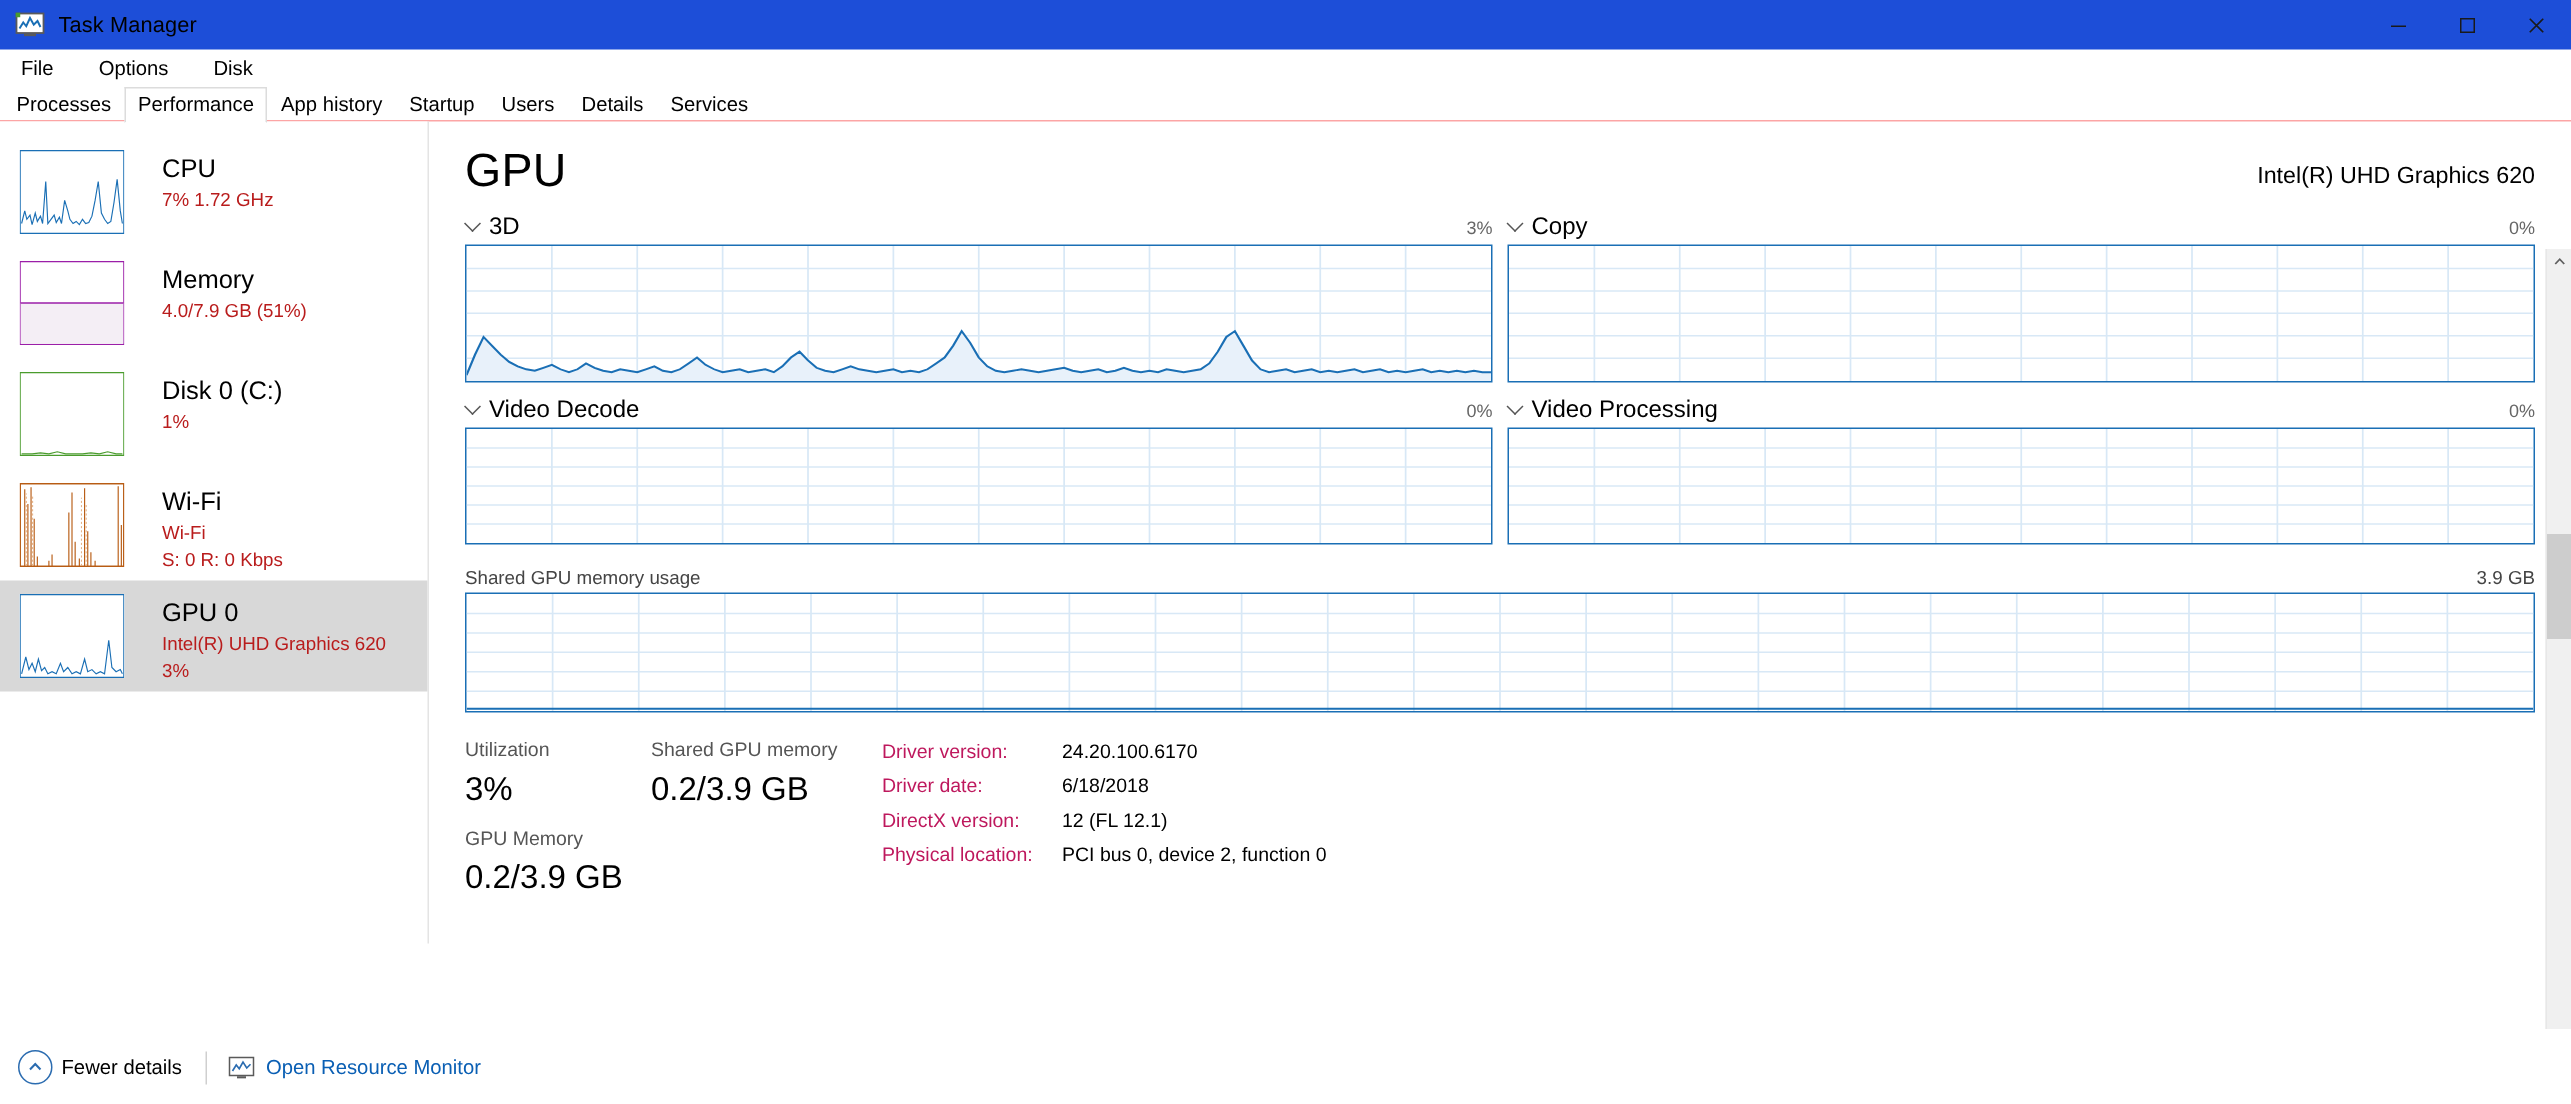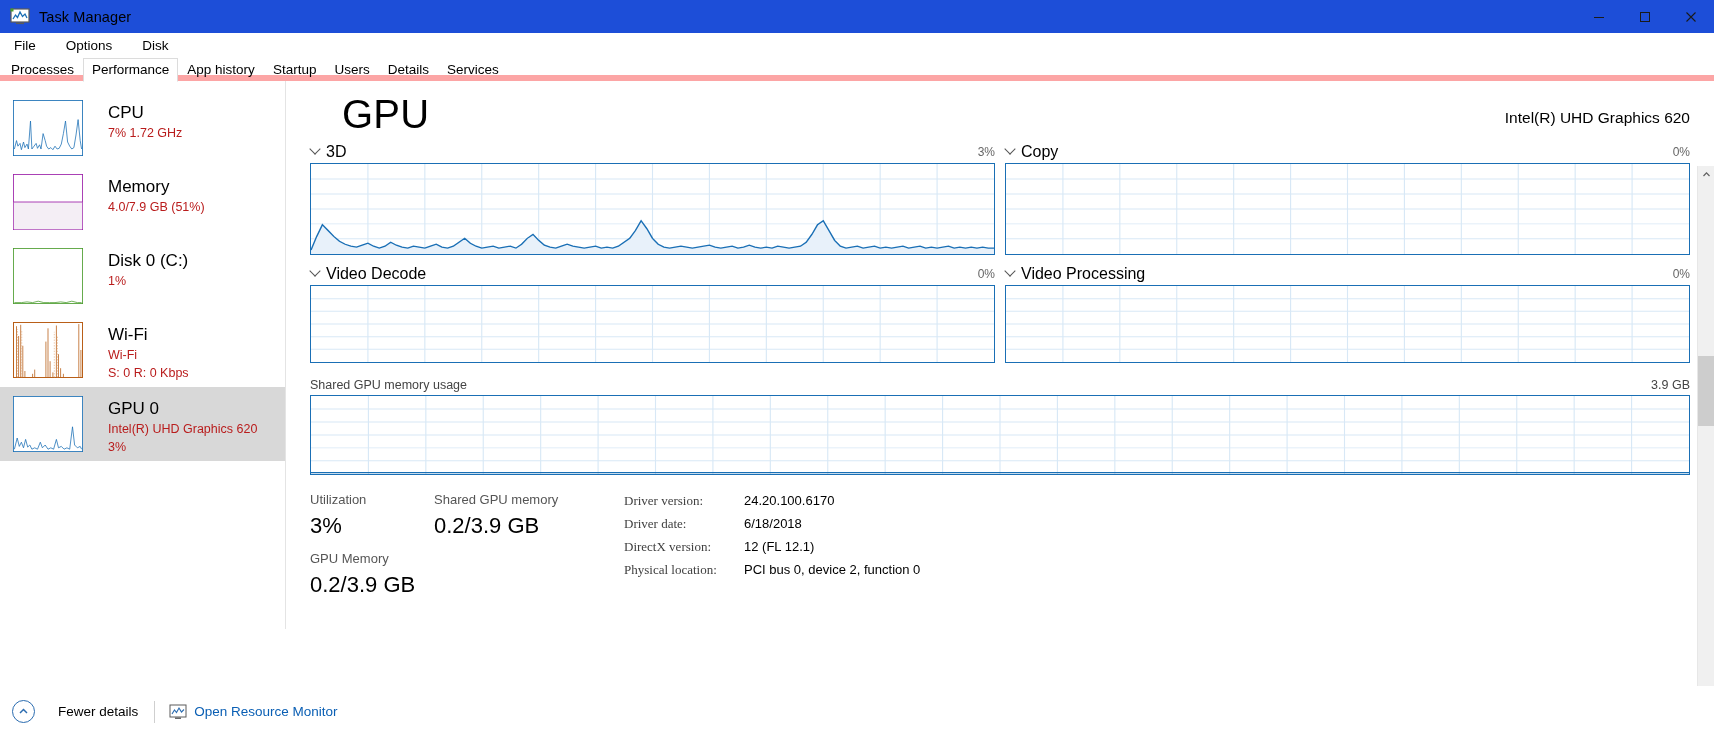--- a/index.html
+++ b/index.html
@@ -20,22 +20,22 @@
   .tb-title { font-size:14.5px; color:#000; margin-left:8px; letter-spacing:.1px; }
   .win-buttons { position:absolute; right:0; top:0; display:flex; height:33px; }
   .win-btn { width:46px; height:33px; display:flex; align-items:center; justify-content:center; }
 
   
   .menubar { height:24px; display:flex; align-items:center; padding-left:6px; gap:14px; }
   .menu-item { font-size:13.5px; color:#000; padding:2px 8px; }
 
   
   .tabstrip {
-    height:24px; display:flex; align-items:flex-start;
-    padding-left:2px; border-bottom:6px solid #fca5a5; position:relative;
+    height:24px; display:flex; align-items:center;
+    padding-left:2px; border-bottom:1px solid #fca5a5; position:relative;
   }
   .tab {
     font-size:13.5px; color:#000; padding:2px 8px 3px 8px;
     border:1px solid transparent; border-bottom:none;
     position:relative; top:1px; line-height:17px;
   }
   .tab.active {
     background:#ffffff; border:1px solid #dcdcdc; border-bottom:1px solid #ffffff;
     z-index:2;
   }
@@ -53,21 +53,21 @@
   }
   .mini svg { display:block; width:100%; height:100%; }
   .side-text { margin-left:25px; padding-top:2px; }
   .side-title { font-size:17px; color:#000; line-height:22px; }
   .side-sub { font-size:12.5px; color:#b91c1c; line-height:18px; }
 
   
   .main { flex:1; position:relative; padding:0 0 0 0; border-left:1px solid #e4e4e4; }
   .main-inner { padding:14px 24px 0 24px; position:relative; }
   .head-row { display:flex; align-items:flex-start; justify-content:space-between; }
-  .gpu-title { font-size:40px; color:#000; font-weight:400; line-height:38px; letter-spacing:.2px;margin-left:32px; }
+  .gpu-title { font-size:31px; color:#000; font-weight:400; line-height:38px; letter-spacing:.2px; }
   .gpu-model { font-size:15.5px; color:#000; padding-top:14px; }
   .chev {
     display:inline-block; width:11px; height:11px; margin-right:5px;
     position:relative; flex:none;
   }
   .chev::before {
     content:""; position:absolute; left:1px; top:2px;
     width:7px; height:7px; border-right:1.3px solid #555; border-bottom:1.3px solid #555;
     transform:rotate(45deg);
   }
@@ -82,47 +82,47 @@
     border:1px solid #1a6fb5; background:#ffffff;
     position:relative; overflow:hidden;
   }
   .graph svg { display:block; width:100%; height:100%; }
 
   .memhead { display:flex; justify-content:space-between; align-items:center; height:20px; }
   .memlabel { font-size:12.5px; color:#444; }
   .memval { font-size:12.5px; color:#444; }
 
   
-  .stats { display:flex; padding:14px 24px 0 24px;gap:36px; }
+  .stats { display:flex; padding:14px 24px 0 24px; }
   .stat-col { width:124px; }
   .stat-col.wide { width:140px; }
   .stat-label { font-size:13px; color:#555; line-height:21px; }
   .stat-value { font-size:22px; color:#000; line-height:32px; font-weight:400; }
   .info-col { margin-left:14px; }
   .info-row { display:flex; font-size:13px; line-height:23px; }
-  .info-key { color:#404040; width:120px; flex:none;font-family:Liberation Serif, serif; }
+  .info-key { color:#be185d; width:120px; flex:none; }
   .info-val { color:#000; }
 
   
   .vscroll {
     position:absolute; right:0; top:85px; width:17px; height:540px;
     background:#f0f0f0; border-left:1px solid #e7e7e7;
   }
   .vs-btn { width:17px; height:17px; display:flex; align-items:center; justify-content:center;
             font-size:8px; color:#606060; }
   .vs-thumb { position:absolute; left:0; top:190px; width:17px; height:70px; background:#cdcdcd; }
   .vs-bottom { position:absolute; bottom:0; left:0; }
 
   
   .footer {
     position:absolute; left:0; bottom:0; width:1714px; height:50px;
     display:flex; align-items:center; padding-left:12px; background:#fff;
     border-top:1px solid #ffffff;
   }
-  .fewer { display:flex; align-items:center; gap:23px; }
+  .fewer { display:flex; align-items:center; gap:6px; }
   .circ-up {
     width:23px; height:23px; border-radius:50%; border:1.4px solid #2b6cb0;
     display:flex; align-items:center; justify-content:center;
   }
   .fewer-text { font-size:13.5px; color:#000; }
   .divider { width:1px; height:22px; background:#cfcfcf; margin:0 14px 0 16px; }
   .orm { display:flex; align-items:center; gap:7px; }
   .orm-text { font-size:13.5px; color:#0a5fb4; }
   .orm-icon { width:18px; height:18px; }
 </style>

